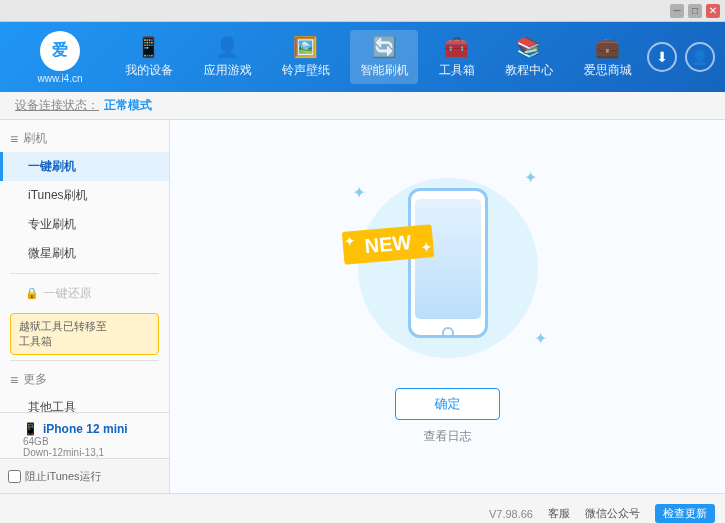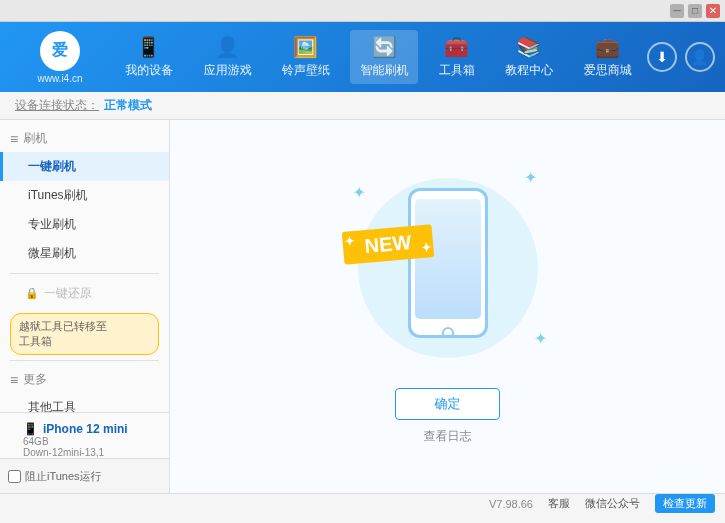--- a/index.html
+++ b/index.html
@@ -164,21 +164,21 @@
     }
     .sidebar-divider {
       height: 1px;
       background: #e0e0e0;
       margin: 5px 10px;
     }
     .sidebar-info-box {
       margin: 5px 10px;
       background: #fff3cd;
       border: 1px solid #ffc107;
-      border-radius: 11px;
+      border-radius: 4px;
       padding: 5px 8px;
       font-size: 11px;
       color: #666;
     }
     .sidebar-item-disabled {
       padding: 6px 15px 6px 25px;
       color: #bbb;
       font-size: 12px;
       display: flex;
       align-items: center;
@@ -303,21 +303,21 @@
       font-size: 12px;
       cursor: pointer;
     }
 
     
     .bottom-bar {
       height: 30px;
       background: #f5f5f5;
       border-top: 1px solid #ddd;
       display: flex;
-      align-items: flex-start;
+      align-items: flex-end;
       padding: 0 10px;
       font-size: 11px;
       color: #666;
     }
     .bottom-left { display: flex; align-items: center; gap: 5px; flex: 1; }
     .bottom-checkbox-area { display: flex; align-items: center; gap: 10px; }
     .checkbox-item { display: flex; align-items: center; gap: 3px; }
     .checkbox-item input { width: 12px; height: 12px; }
     .device-info { margin-left: 15px; }
     .device-name { color: #1565C0; font-weight: bold; font-size: 12px; }

